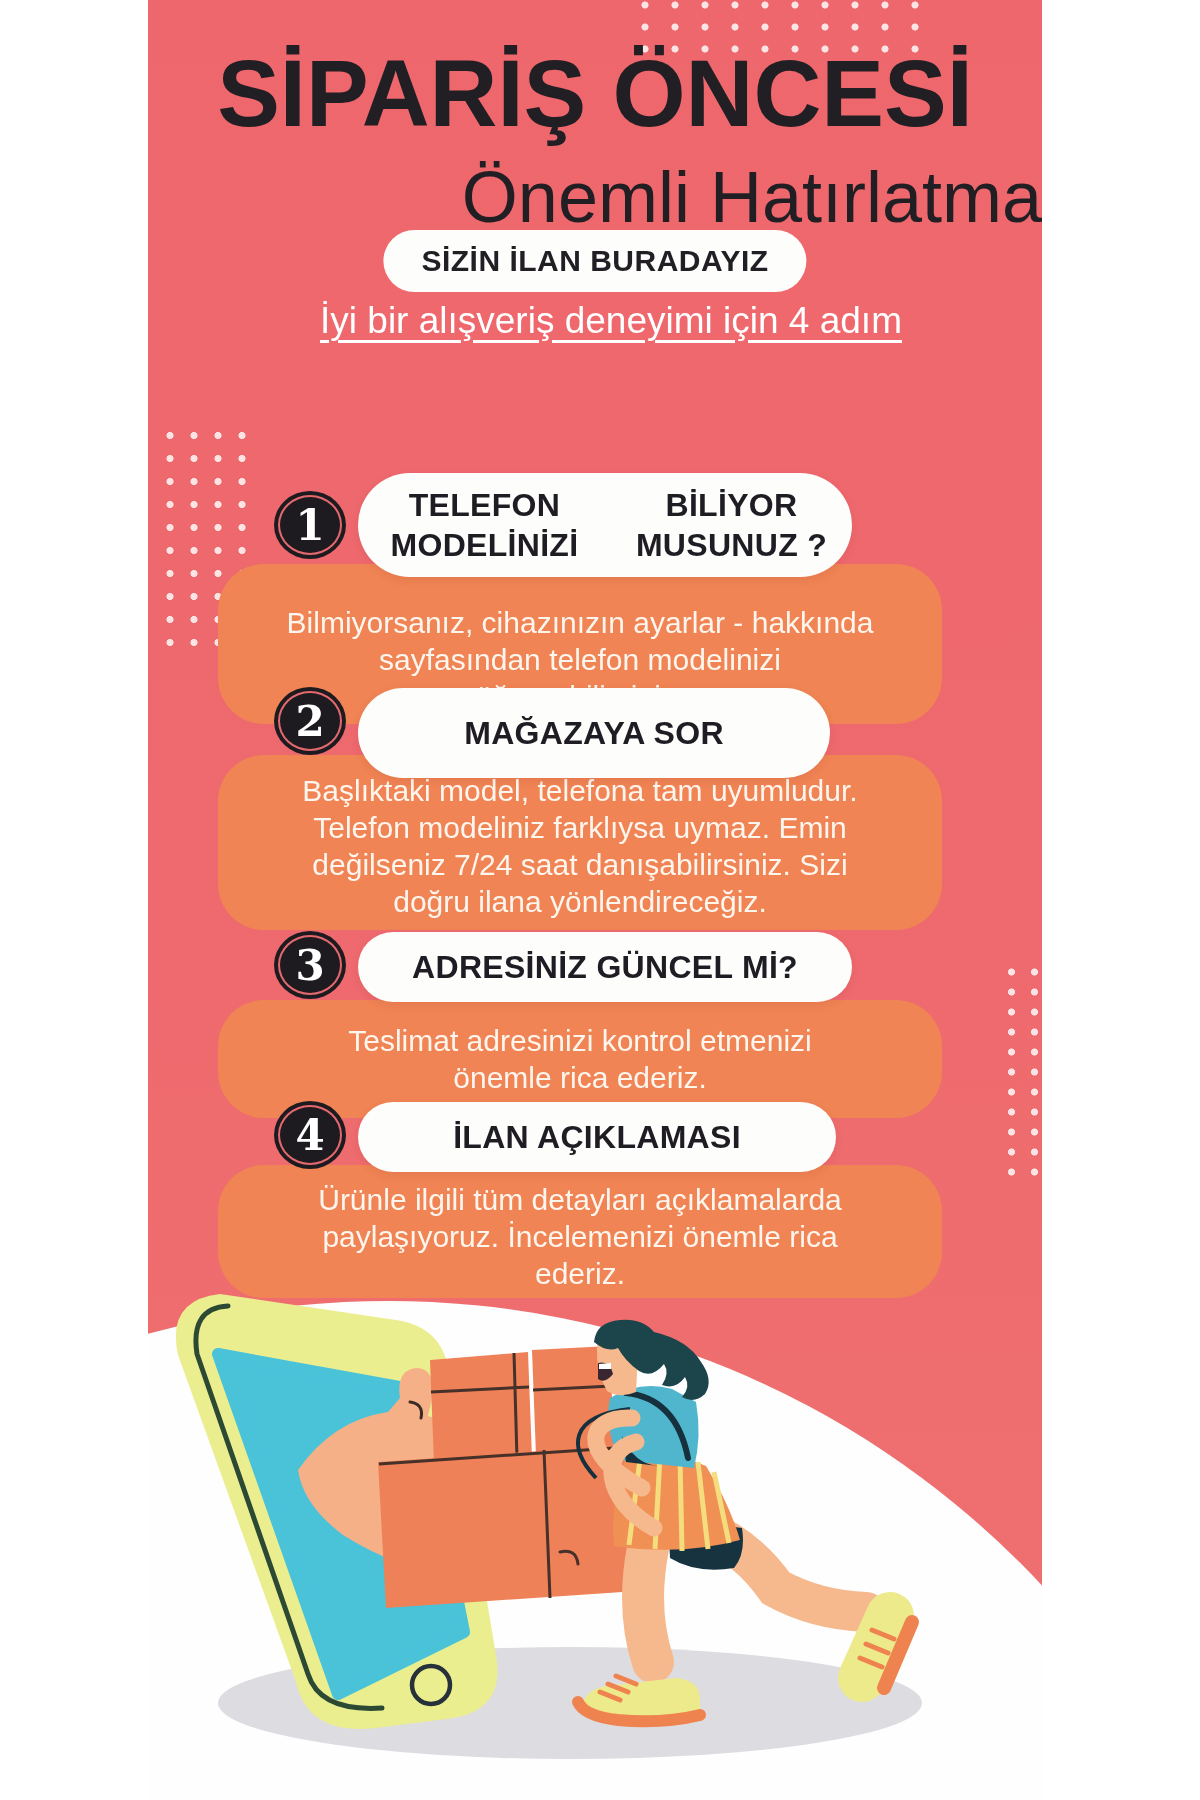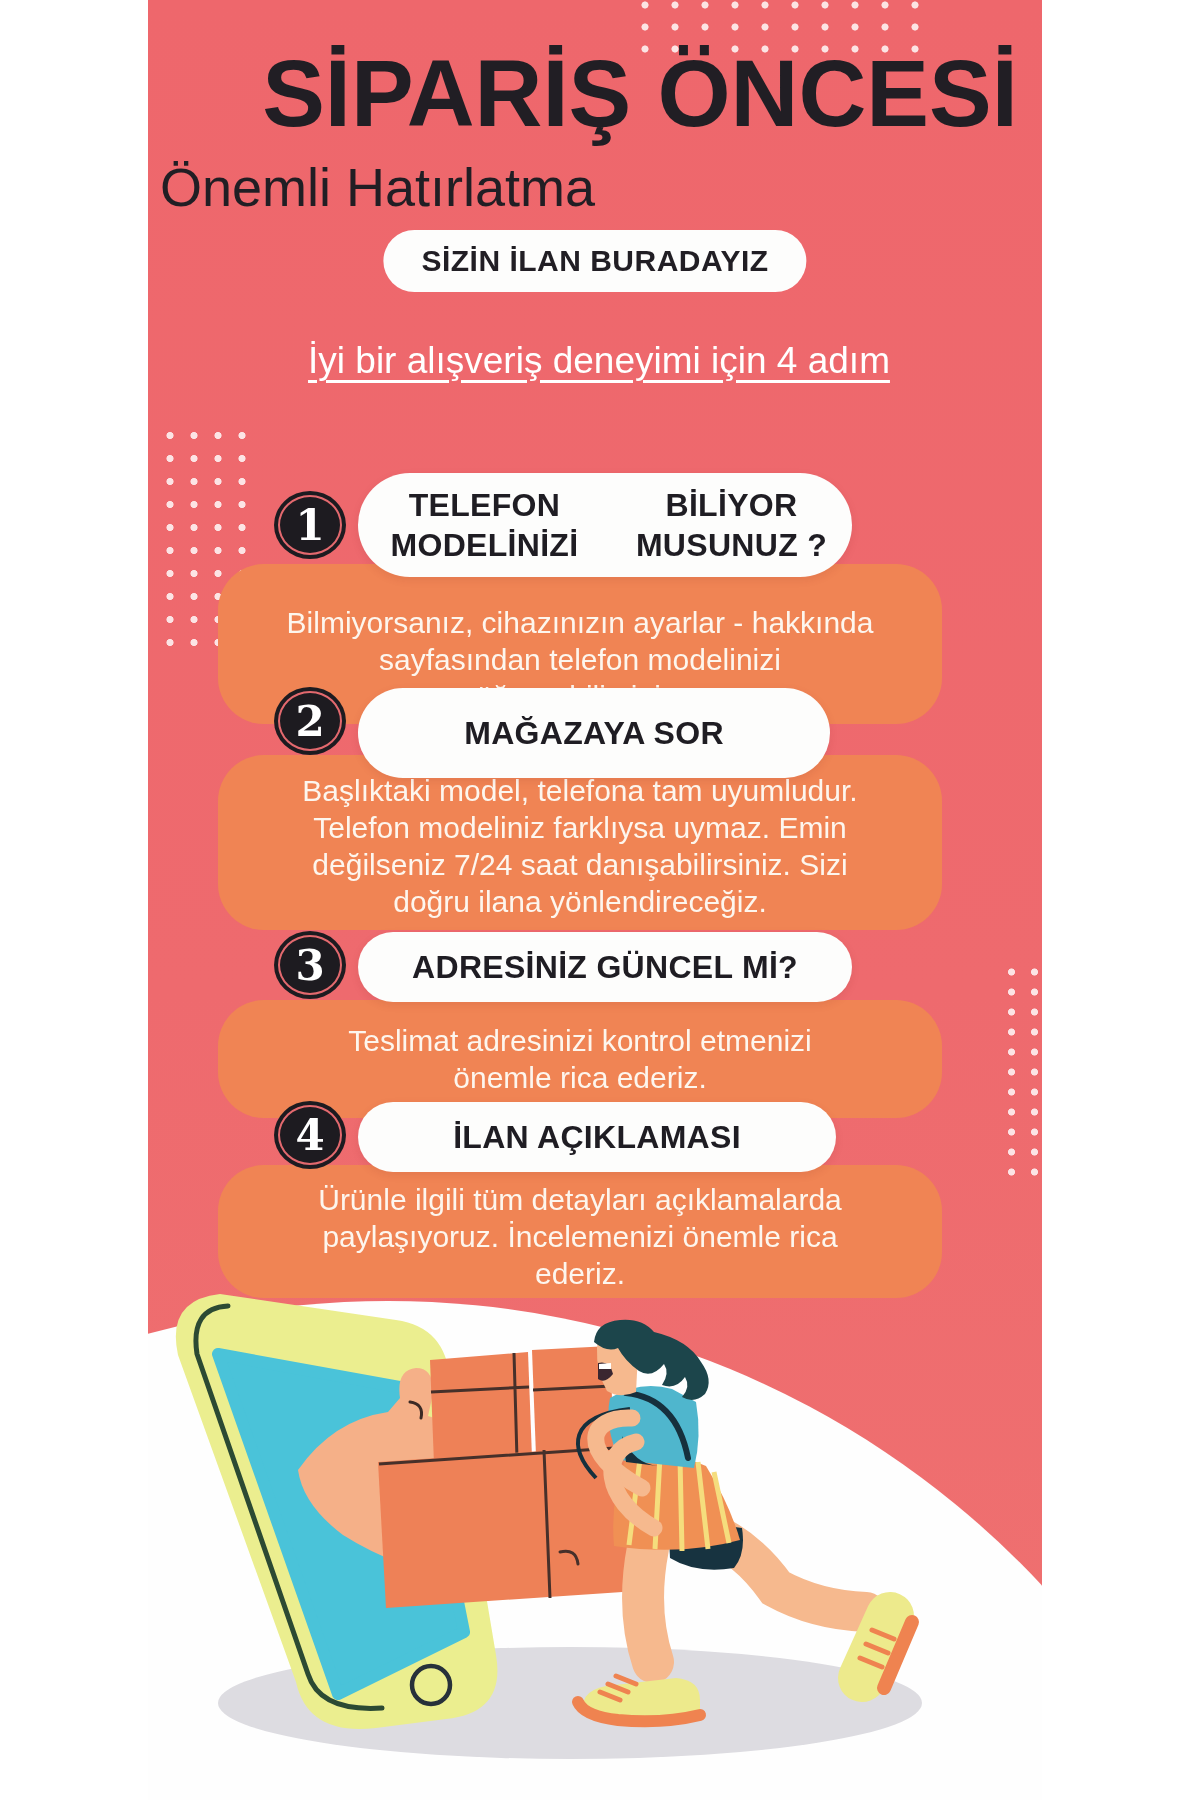--- a/index.html
+++ b/index.html
@@ -17,36 +17,36 @@
   .dots{
     position:absolute;
     background-image:radial-gradient(circle, rgba(255,255,255,.82) 3.2px, rgba(255,255,255,0) 3.9px);
   }
   .dots.tr{left:482px;top:-6px;width:300px;height:72px;background-size:30px 22px;}
   .dots.lf{left:10px;top:424px;width:102px;height:236px;background-size:24px 23px;}
   .dots.rt{left:852px;top:962px;width:50px;height:222px;background-size:23px 20px;}
 
   .title{
     position:absolute;left:0;width:100%;top:40px;text-align:center;
-    font-size:94px;font-weight:bold;letter-spacing:0px;color:#211e24;white-space:nowrap;padding-left:45px;
+    font-size:94px;font-weight:bold;letter-spacing:0px;color:#211e24;white-space:nowrap;
   }
   .subtitle{
-    position:absolute;left:12px;width:100%;top:156px;text-align:left;
-    font-size:54px;font-weight:normal;color:#211e24;
+    position:absolute;left:0;width:100%;top:156px;text-align:right;
+    font-size:72px;font-weight:normal;color:#211e24;
   }
   .here-pill{
     position:absolute;top:230px;left:50%;transform:translateX(-50%);
     height:62px;padding:0 38px;background:#fdfdfc;border-radius:34px;
     display:flex;align-items:center;justify-content:center;
     font-size:30px;font-weight:bold;color:#211e24;letter-spacing:.5px;white-space:nowrap;
   }
   .intro{
-    position:absolute;top:300px;left:4px;width:100%;text-align:center;
+    position:absolute;top:300px;left:16px;width:100%;text-align:center;
     font-size:37px;color:#ffffff;
-    text-decoration:underline;text-underline-offset:7px;text-decoration-thickness:2.5px;margin-top:40px;
+    text-decoration:underline;text-underline-offset:7px;text-decoration-thickness:2.5px;
   }
 
   .step{position:absolute;inset:0;pointer-events:none;}
   .step .box{
     position:absolute;left:70px;width:724px;box-sizing:border-box;
     background:#f08454;border-radius:46px;
     color:#fdf6ee;text-align:center;font-size:30px;line-height:37px;font-weight:normal;
   }
   .step .box span{display:block;}
   .step .pill{

